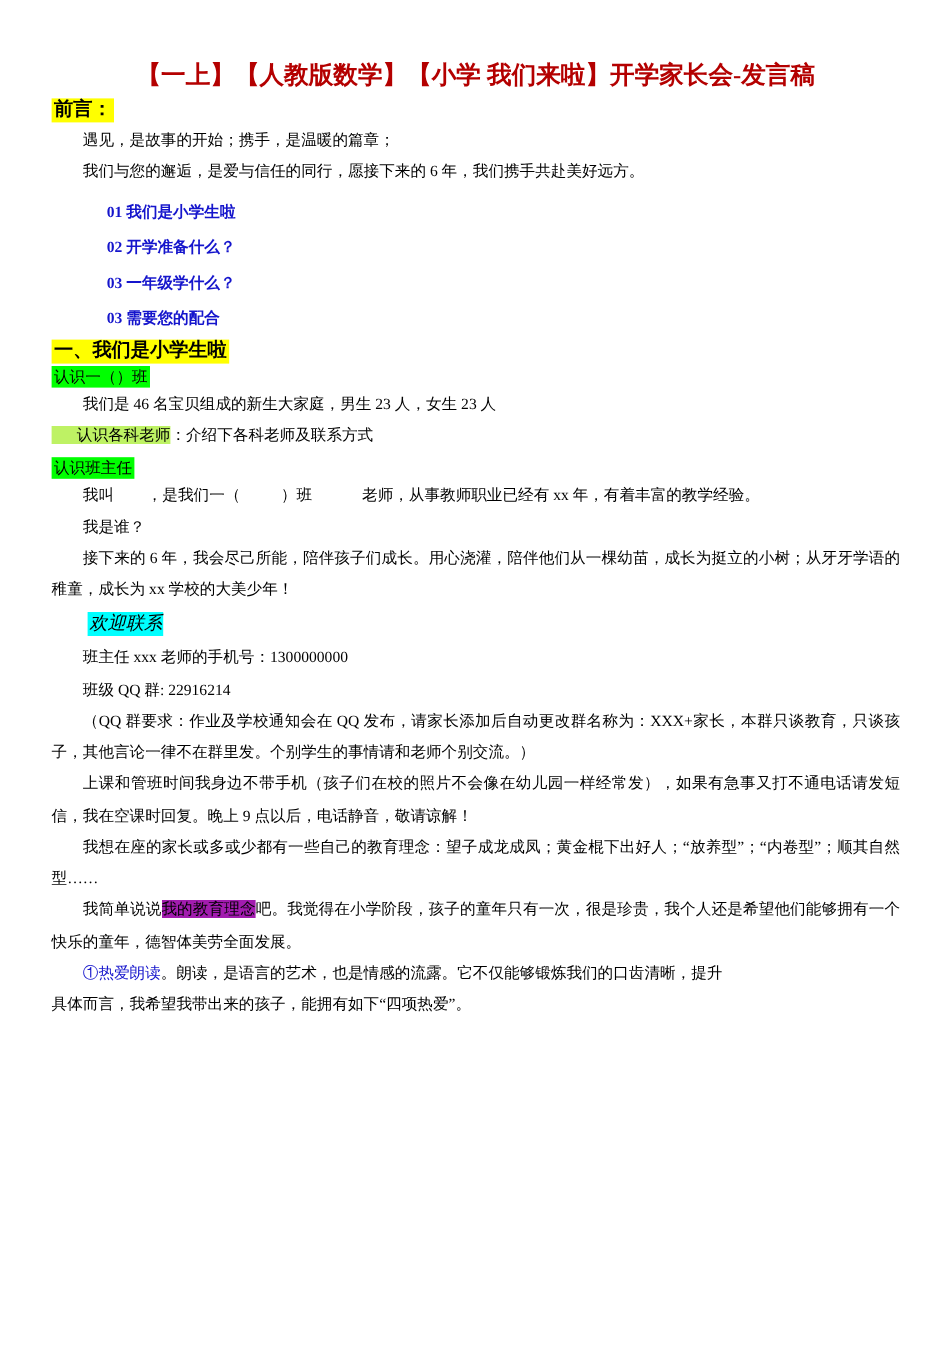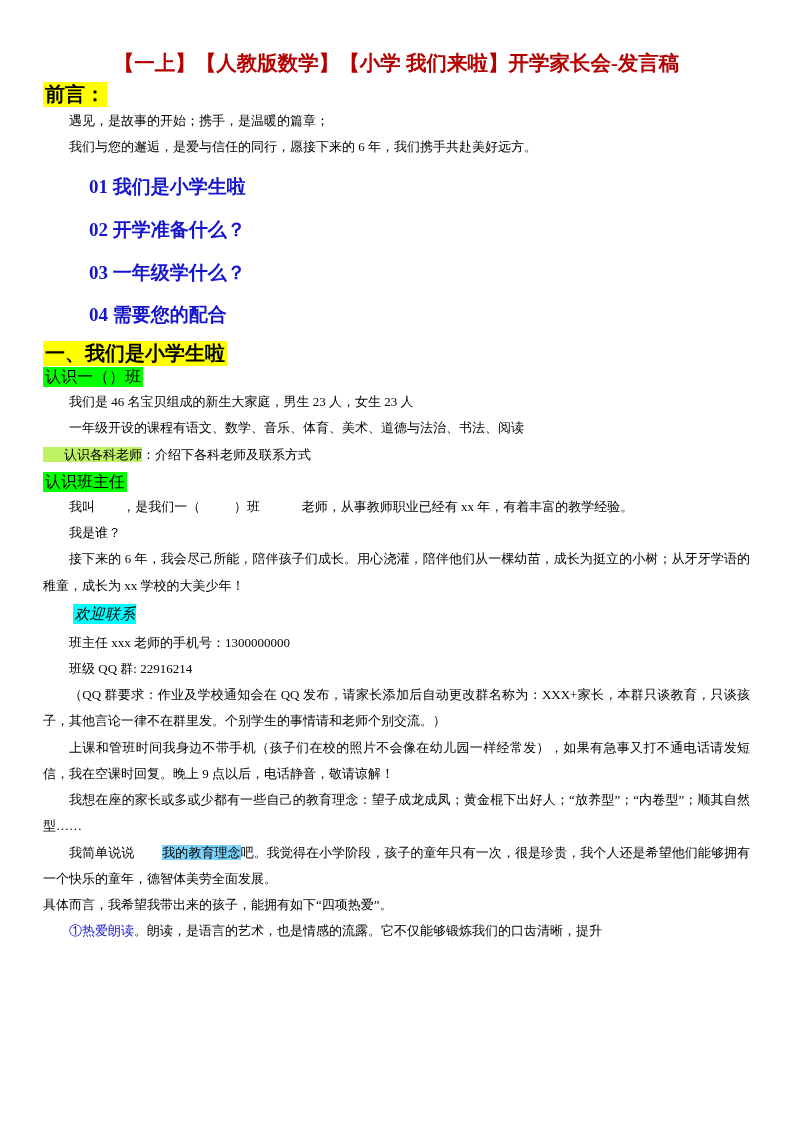--- a/index.html
+++ b/index.html
@@ -28,47 +28,47 @@
     color: #b40000;
     letter-spacing: 0px;
     line-height: 1.35;
     margin: 6px 0 6px 0;
     white-space: nowrap;
   }
 
   
   .hl-head {
     font-weight: bold;
-    font-size: 20px;
+    font-size: 16px;
     line-height: 1.0;
     margin: 6px 0 4px 0;
   }
   .hl-head > span {
     padding: 1px 2px 2px 2px;
   }
   .hl-yellow > span { background: #ffff00; }
   .hl-green-head {
-    font-size: 16px;
+    font-size: 13px;
     font-weight: normal;
     line-height: 1.0;
     margin: 6px 0 4px 0;
   }
   .hl-green-head > span { background: #00ff00; padding: 1px 2px 2px 2px; }
 
   .green-inline { background: #bef264; padding-left: 21px; }
-  .cyan-inline  { background: #7dd3fc; margin-left: 28px; }
+  .cyan-inline  { background: #a21caf; }
 
   
   .toc {
     margin: 6px 0 6px 0;
   }
   .toc-item {
     color: #1515cc;
     font-weight: bold;
-    font-size: 19px;
+    font-size: 13px;
     margin: 0 0 0 46px;
     line-height: 2.25;
     white-space: nowrap;
   }
 
   
   p.body {
     font-size: 13px;
     line-height: 2.02;
     margin: 0;
@@ -101,32 +101,31 @@
   <div class="hl-head hl-yellow">
     <span>前言：</span>
   </div>
   <p class="body indent">遇见，是故事的开始；携手，是温暖的篇章；</p>
   <p class="body indent">我们与您的邂逅，是爱与信任的同行，愿接下来的 6 年，我们携手共赴美好远方。</p>
 
   <div class="toc">
     <div class="toc-item">01 我们是小学生啦</div>
     <div class="toc-item">02 开学准备什么？</div>
     <div class="toc-item">03 一年级学什么？</div>
-    <div class="toc-item">04 需要您的配合</div>
+    <div class="toc-item">03 需要您的配合</div>
   </div>
 
   <div class="hl-head hl-yellow">
     <span>一、我们是小学生啦</span>
   </div>
 
   <div class="hl-green-head">
     <span>认识一（）班</span>
   </div>
   <p class="body indent">我们是 46 名宝贝组成的新生大家庭，男生 23 人，女生 23 人</p>
-  <p class="body indent">一年级开设的课程有语文、数学、音乐、体育、美术、道德与法治、书法、阅读</p>
 
   <p class="body"><span class="green-inline">认识各科老师</span><span>：介绍下各科老师及联系方式</span></p>
 
   <div class="hl-green-head">
     <span>认识班主任</span>
   </div>
 
   <p class="body indent"><span>我叫</span><span class="blank-sm"></span><span>，是我们一（</span><span class="blank-md"></span><span>）班</span><span class="blank-lg"></span><span>老师，从事教师职业已经有 xx 年，有着丰富的教学经验。</span></p>
 
   <p class="body indent">我是谁？</p>
@@ -138,17 +137,17 @@
   </div>
 
   <p class="body indent">班主任 xxx 老师的手机号：1300000000</p>
   <p class="body indent">班级 QQ 群: 22916214</p>
   <p class="body indent">（QQ 群要求：作业及学校通知会在 QQ 发布，请家长添加后自动更改群名称为：XXX+家长，本群只谈教育，只谈孩子，其他言论一律不在群里发。个别学生的事情请和老师个别交流。）</p>
   <p class="body indent">上课和管班时间我身边不带手机（孩子们在校的照片不会像在幼儿园一样经常发），如果有急事又打不通电话请发短信，我在空课时回复。晚上 9 点以后，电话静音，敬请谅解！</p>
   <p class="body indent">我想在座的家长或多或少都有一些自己的教育理念：望子成龙成凤；黄金棍下出好人；“放养型”；“内卷型”；顺其自然型……</p>
 
   <p class="body indent"><span>我简单说说</span><span class="cyan-inline">我的教育理念</span><span>吧。我觉得在小学阶段，孩子的童年只有一次，很是珍贵，我个人还是希望他们能够拥有一个快乐的童年，德智体美劳全面发展。</span></p>
 
+  <p class="body indent"><span class="circled">①热爱朗读</span><span>。朗读，是语言的艺术，也是情感的流露。它不仅能够锻炼我们的口齿清晰，提升</span></p>
+
   <p class="body">具体而言，我希望我带出来的孩子，能拥有如下“四项热爱”。</p>
-
-  <p class="body indent"><span class="circled">①热爱朗读</span><span>。朗读，是语言的艺术，也是情感的流露。它不仅能够锻炼我们的口齿清晰，提升</span></p>
 
 </div>
 
 </body></html>

